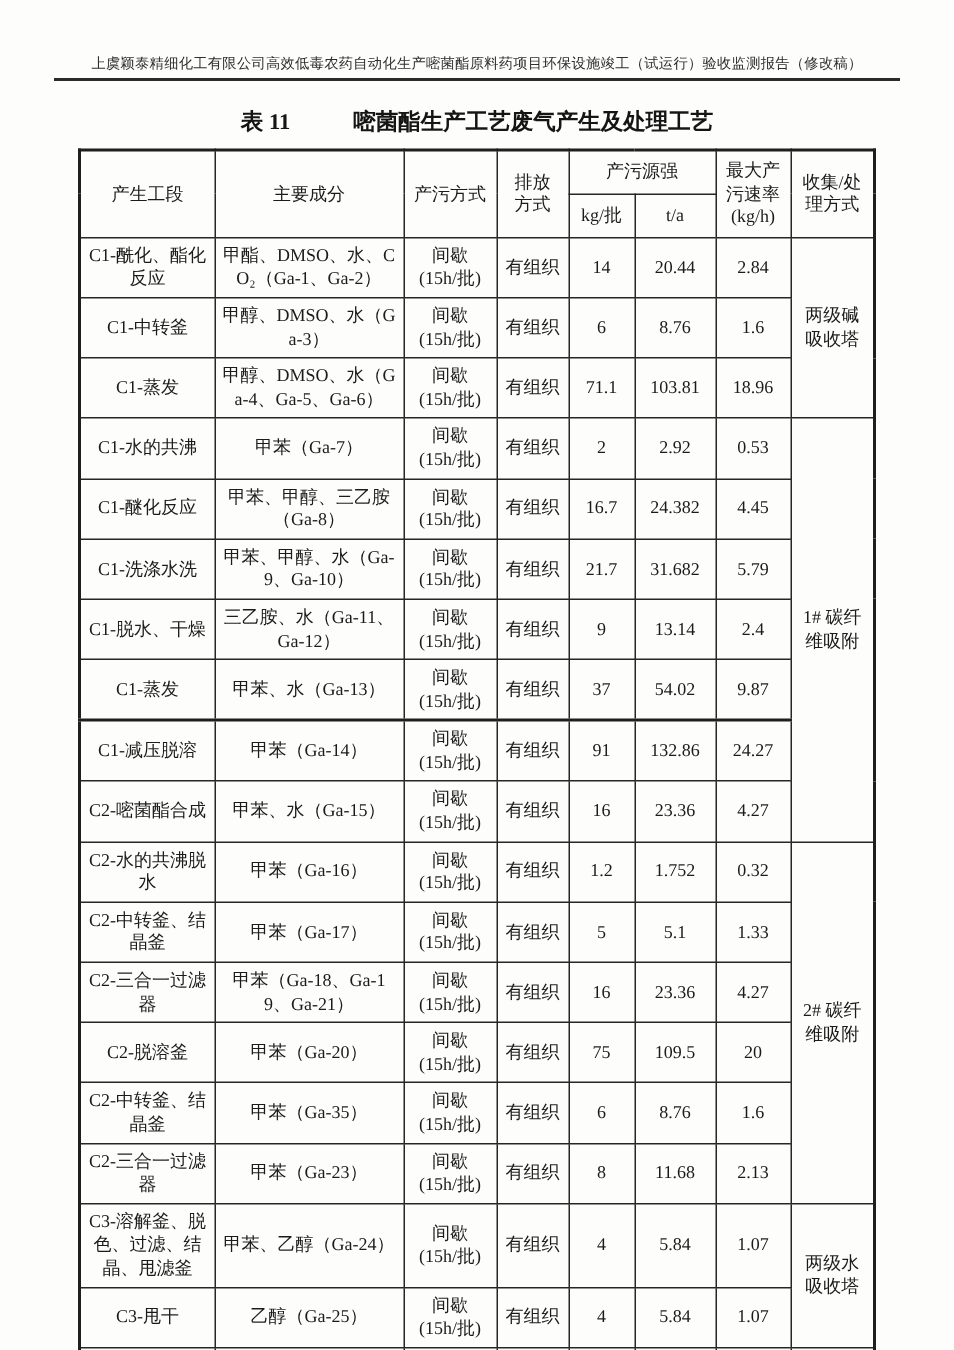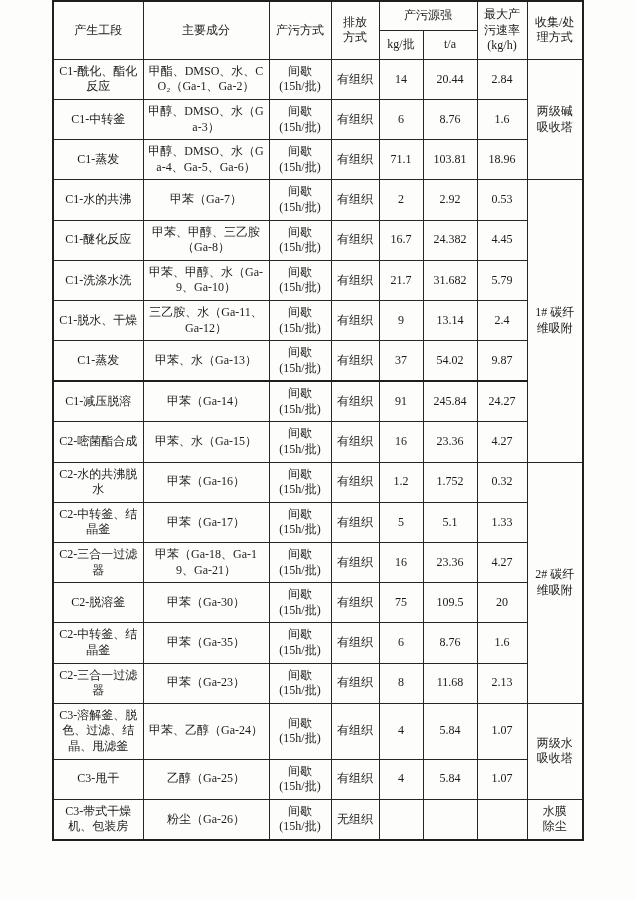--- a/index.html
+++ b/index.html
@@ -64,21 +64,25 @@
   td.ta-l{text-align:left;padding-left:5px;}
   td.mode{white-space:pre-line;font-size:11.5px;margin-left:13px;}
   td.treat{white-space:pre-line;font-size:12px;}
   tr.thick-top td{border-top:2.5px solid #1f1f1f;}
 </style>
 </head>
 <body>
 
 <div class="page">
 
-
+  <div class="doc-header">上虞颖泰精细化工有限公司高效低毒农药自动化生产嘧菌酯原料药项目环保设施竣工（试运行）验收监测报告（修改稿）</div>
+
+  <div class="doc-title">
+    <span class="tnum">表 11</span><span>嘧菌酯生产工艺废气产生及处理工艺</span>
+  </div>
 
   <table class="wg">
     <colgroup>
       <col style="width:90px">
         <col style="width:126px">
         <col style="width:62px">
       <col style="width:48px">
         <col style="width:44px">
         <col style="width:54px">
       <col style="width:50px">
@@ -188,21 +192,21 @@
           <td>54.02</td>
           <td>9.87</td>
         </tr>
         <tr class="thick-top">
           <td class="ta-l">C1-减压脱溶</td>
           <td class="ta-l">甲苯（Ga-14）</td>
           <td class="mode">间歇
 (15h/批)</td>
           <td>有组织</td>
           <td>91</td>
-          <td>245.84</td>
+          <td>132.86</td>
           <td>24.27</td>
         </tr>
         <tr>
           <td class="ta-l">C2-嘧菌酯合成</td>
           <td class="ta-l">甲苯、水（Ga-15）</td>
           <td class="mode">间歇
 (15h/批)</td>
           <td>有组织</td>
           <td>16</td>
           <td>23.36</td>
@@ -235,21 +239,21 @@
           <td class="ta-l">甲苯（Ga-18、Ga-19、Ga-21）</td>
           <td class="mode">间歇
 (15h/批)</td>
           <td>有组织</td>
           <td>16</td>
           <td>23.36</td>
           <td>4.27</td>
         </tr>
         <tr>
           <td class="ta-l">C2-脱溶釜</td>
-          <td class="ta-l">甲苯（Ga-30）</td>
+          <td class="ta-l">甲苯（Ga-20）</td>
           <td class="mode">间歇
 (15h/批)</td>
           <td>有组织</td>
           <td>75</td>
           <td>109.5</td>
           <td>20</td>
         </tr>
         <tr>
           <td class="ta-l">C2-中转釜、结晶釜</td>
           <td class="ta-l">甲苯（Ga-35）</td>

